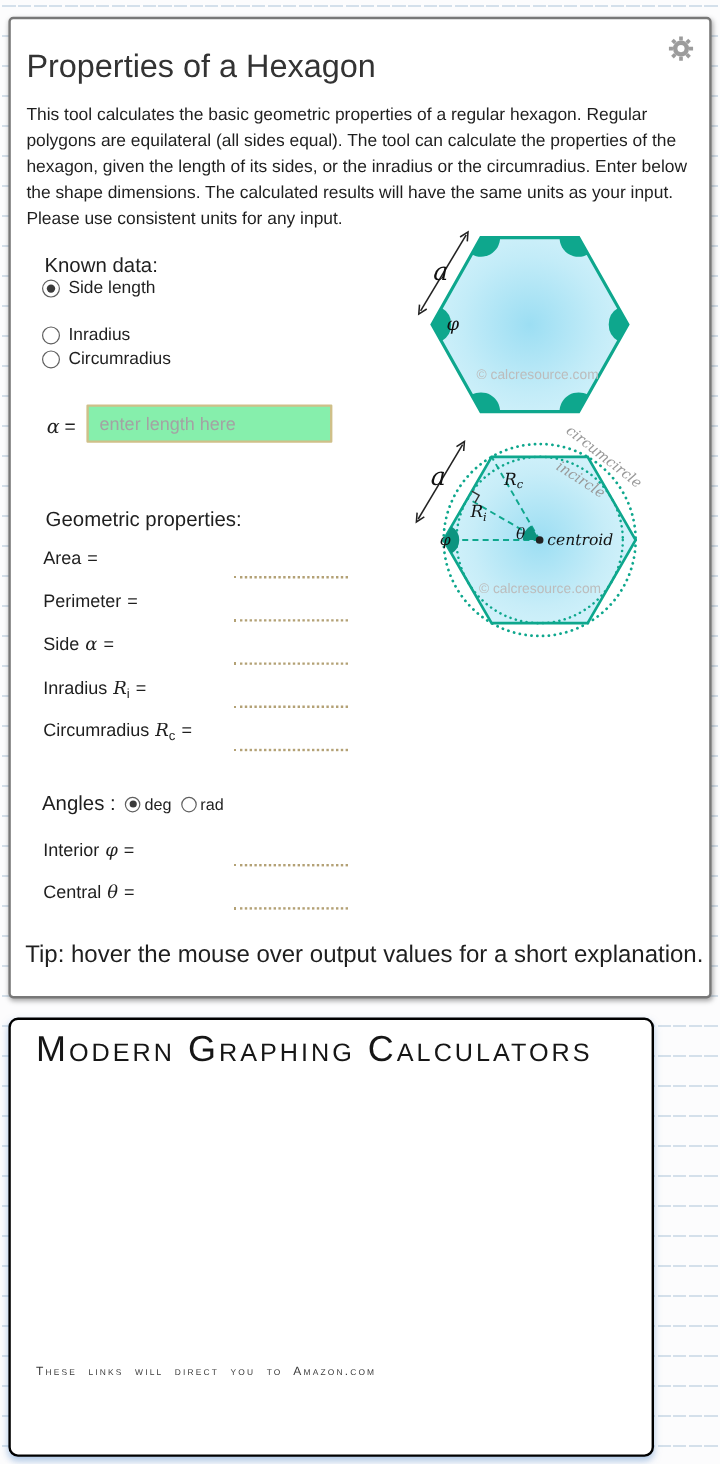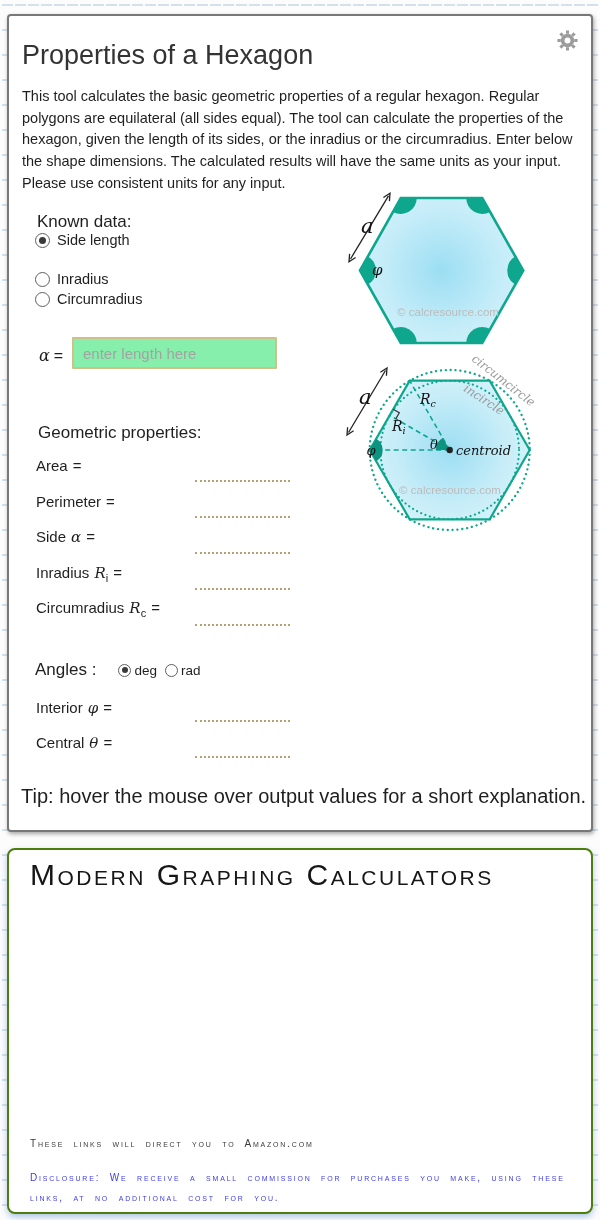--- a/index.html
+++ b/index.html
@@ -14,22 +14,22 @@
   #stage { position:relative; width:600px; height:1220px; overflow:hidden;border-radius:10px; }
 
   
   .card { position:absolute; background:#fff; }
   #calc-card {
     left:7px; top:14px; width:586px; height:818px;
     border:2px solid #787878; border-radius:4px;
     box-shadow:1px 2px 4px rgba(0,0,0,.35);
   }
   #amazon-card {
-    left:7px; top:848px; width:586px; height:366px;
-    border:2px solid #4d7c0f; border-radius:8px;
+    left:7px; top:848px; width:538px; height:366px;
+    border:2px solid #000000; border-radius:8px;
     box-shadow:0 3px 6px rgba(110,155,210,.55);
   }
 
   
   .abs { position:absolute; }
   #page-title { left:13px; top:24px; font-size:27px; font-weight:400; color:#333; }
   #gear-btn { left:546px; top:13px; width:24px; height:24px; cursor:pointer; background:none; border:none; }
   #description { left:13px; top:70px; width:560px; font-size:14.5px; line-height:21.7px; color:#1f1f1f; }
 
   .section-label { font-size:17px; color:#1f1f1f; }
@@ -62,21 +62,21 @@
   .sub-heading { font-size:17px; color:#1f1f1f; }
   #geo-heading { left:29px; top:407px; }
 
   .prop-label { left:27px; font-size:15px; color:#1f1f1f; white-space:nowrap; }
   .prop-label .sym:not(:empty){ font-family:"DejaVu Serif",serif; font-style:italic; margin-left:5px; }
   .prop-label sub:not(:empty){ font-size:11px; }
   .prop-label .eq { margin-left:5px; }
   .dotted-field { left:186px; width:95px; height:3px; border-bottom:2px dotted #b3a175; cursor:default; }
 
   #angles-row { left:26px; top:644px; display:flex; align-items:center; }
-  #angles-row .sub-heading { margin-right:22px; }
+  #angles-row .sub-heading { margin-right:8px; }
   #angles-row .radio { width:13px; height:13px; }
   #angles-row .radio.checked::after { left:2.5px; top:2.5px; width:6px; height:6px; }
   #angles-row .radio-label { font-size:13.5px; }
   #angles-row .radio-row { gap:3px; margin-right:8px; }
 
   #tip-text { left:12px; top:769px; font-size:20px; color:#1f1f1f; }
 
   
   .diagram { overflow:visible; }
   #diagram1 { left:326px; top:167px; width:260px; height:167px; }
@@ -241,16 +241,15 @@
         <text class="circ-label" transform="rotate(33 145 45)" x="127" y="49">incircle</text>
         <text class="watermark" x="115" y="142" text-anchor="middle">© calcresource.com</text>
       </svg>
     </div>
 
   </div>
 
   <div id="amazon-card" class="card">
     <h2 id="amazon-heading" class="abs">Modern Graphing Calculators</h2>
     <div id="links-note" class="abs smallcaps-note">These links will direct you to Amazon.com</div>
-    <div id="disclosure" class="abs smallcaps-note">Disclosure: We receive a small commission for purchases you make, using these links, at no additional cost for you.</div>
   </div>
 
 </div>
 
 </body></html>

